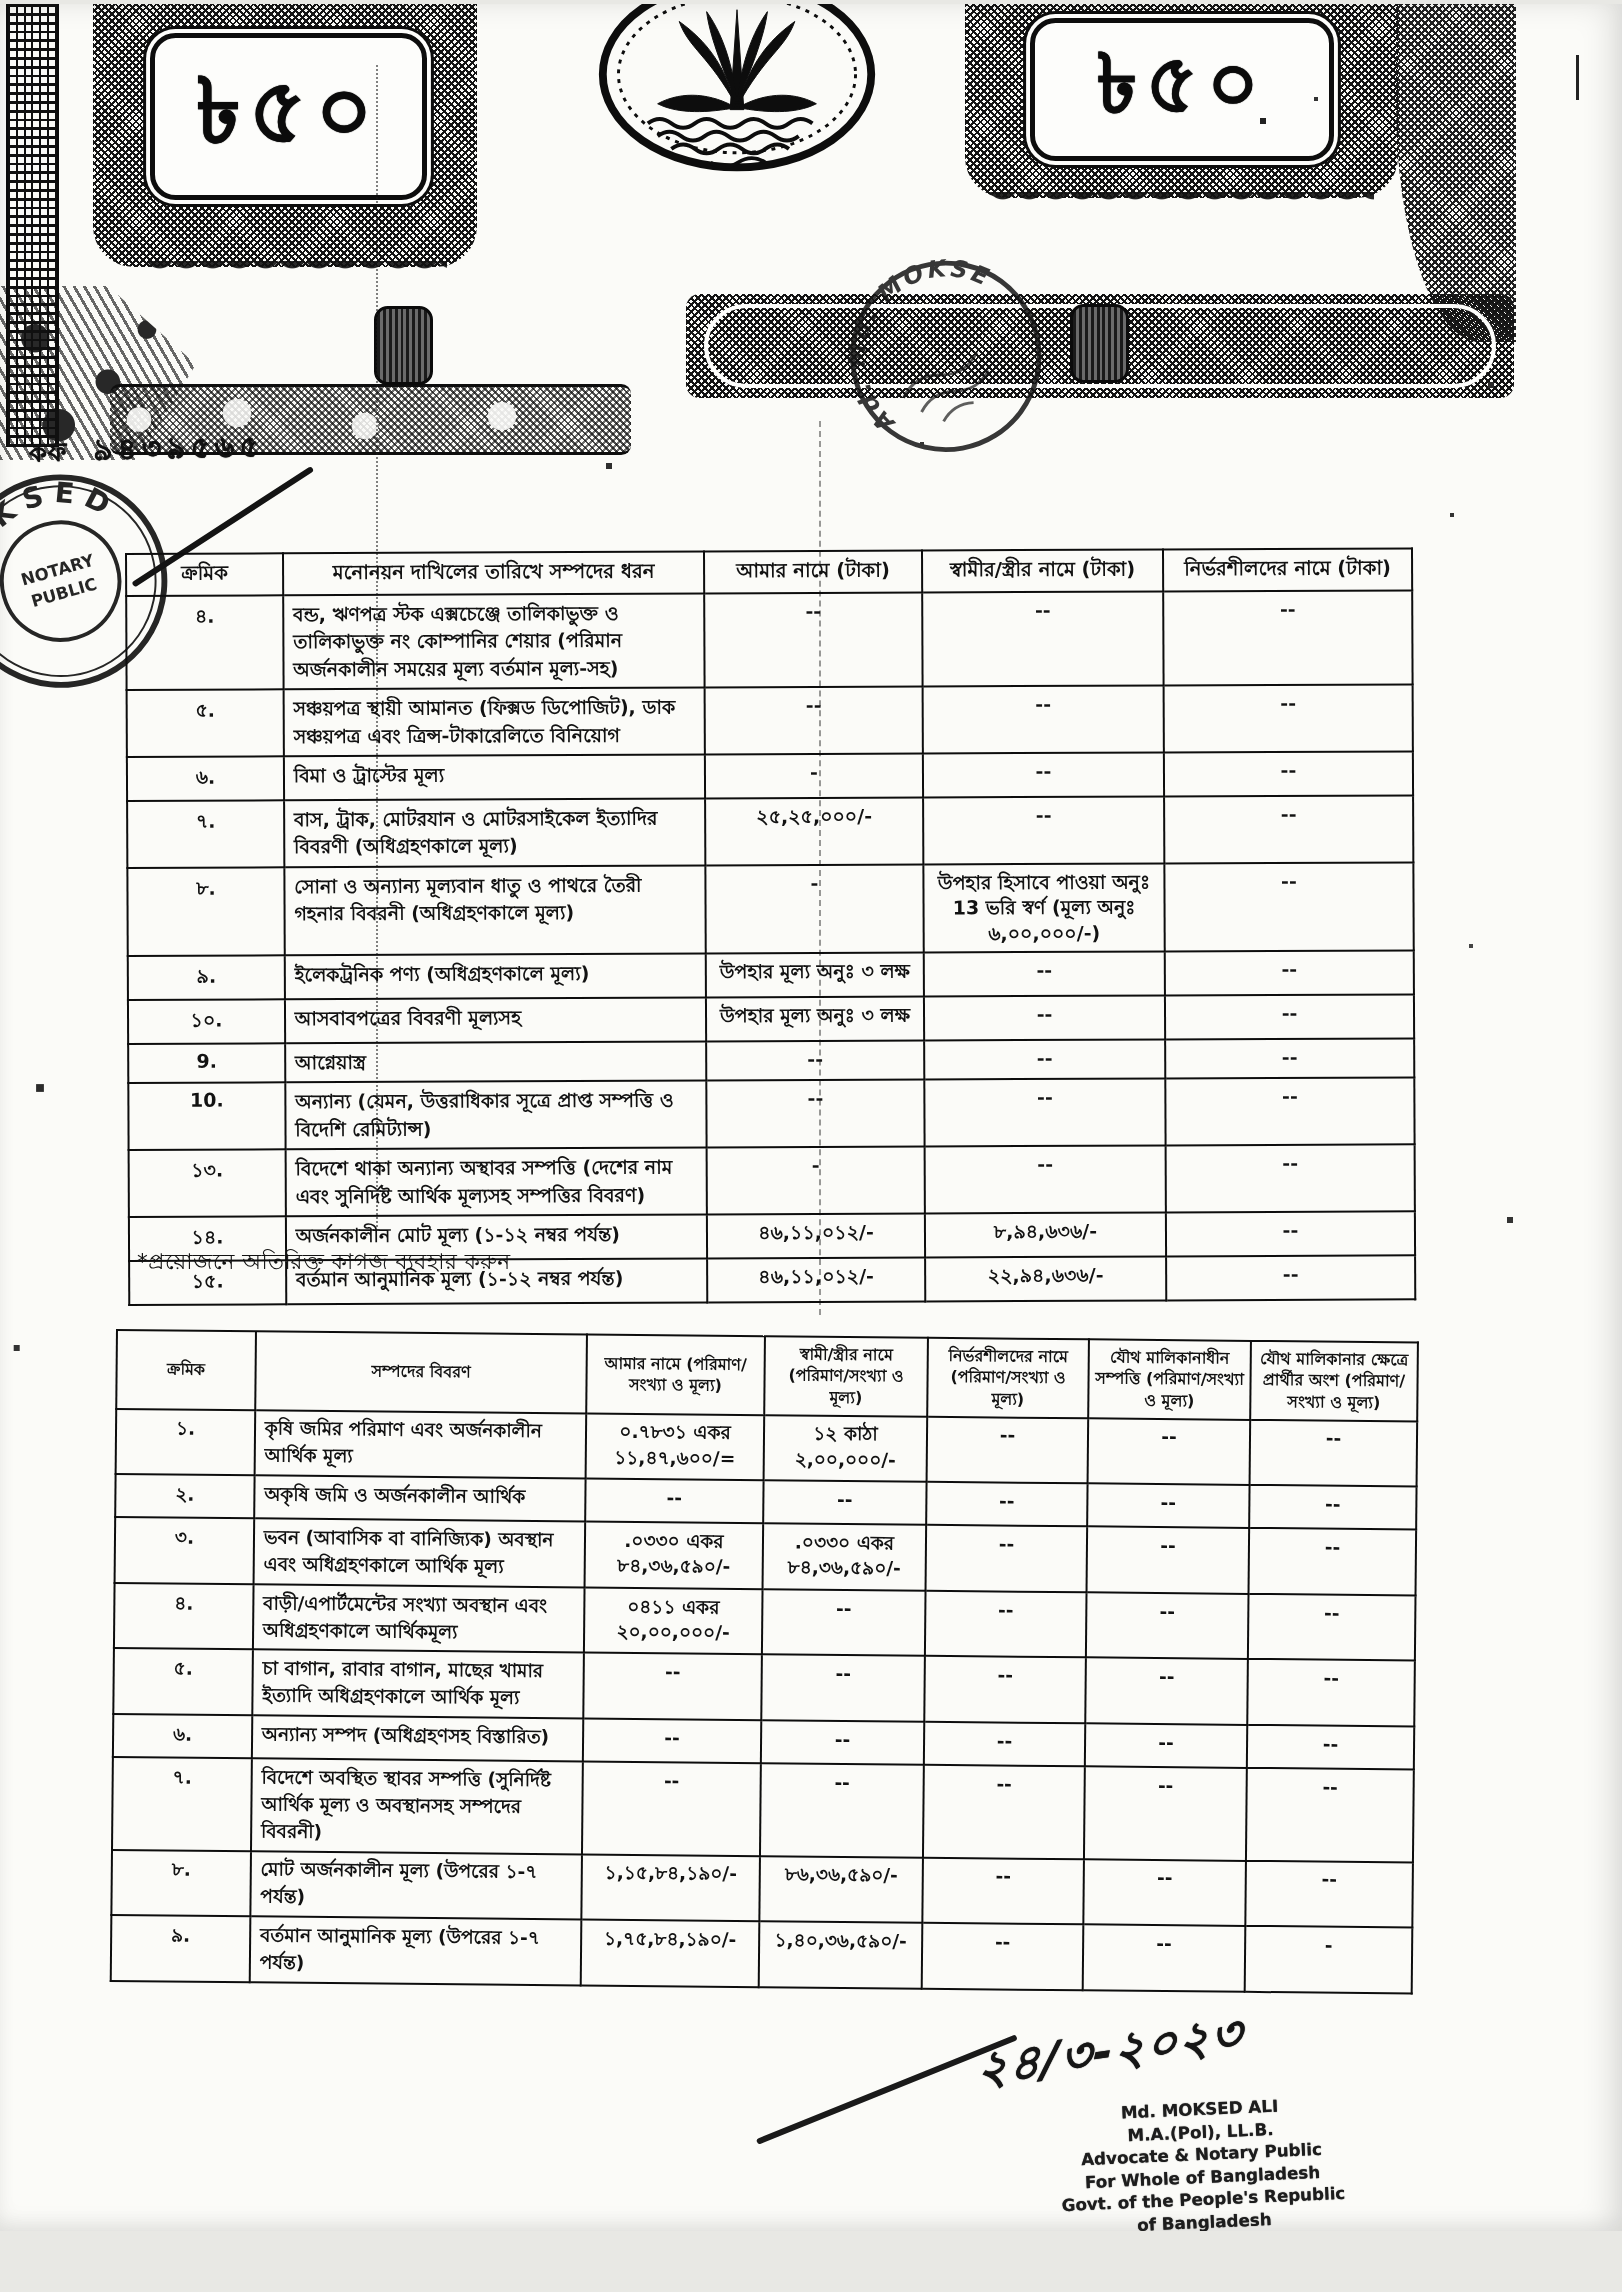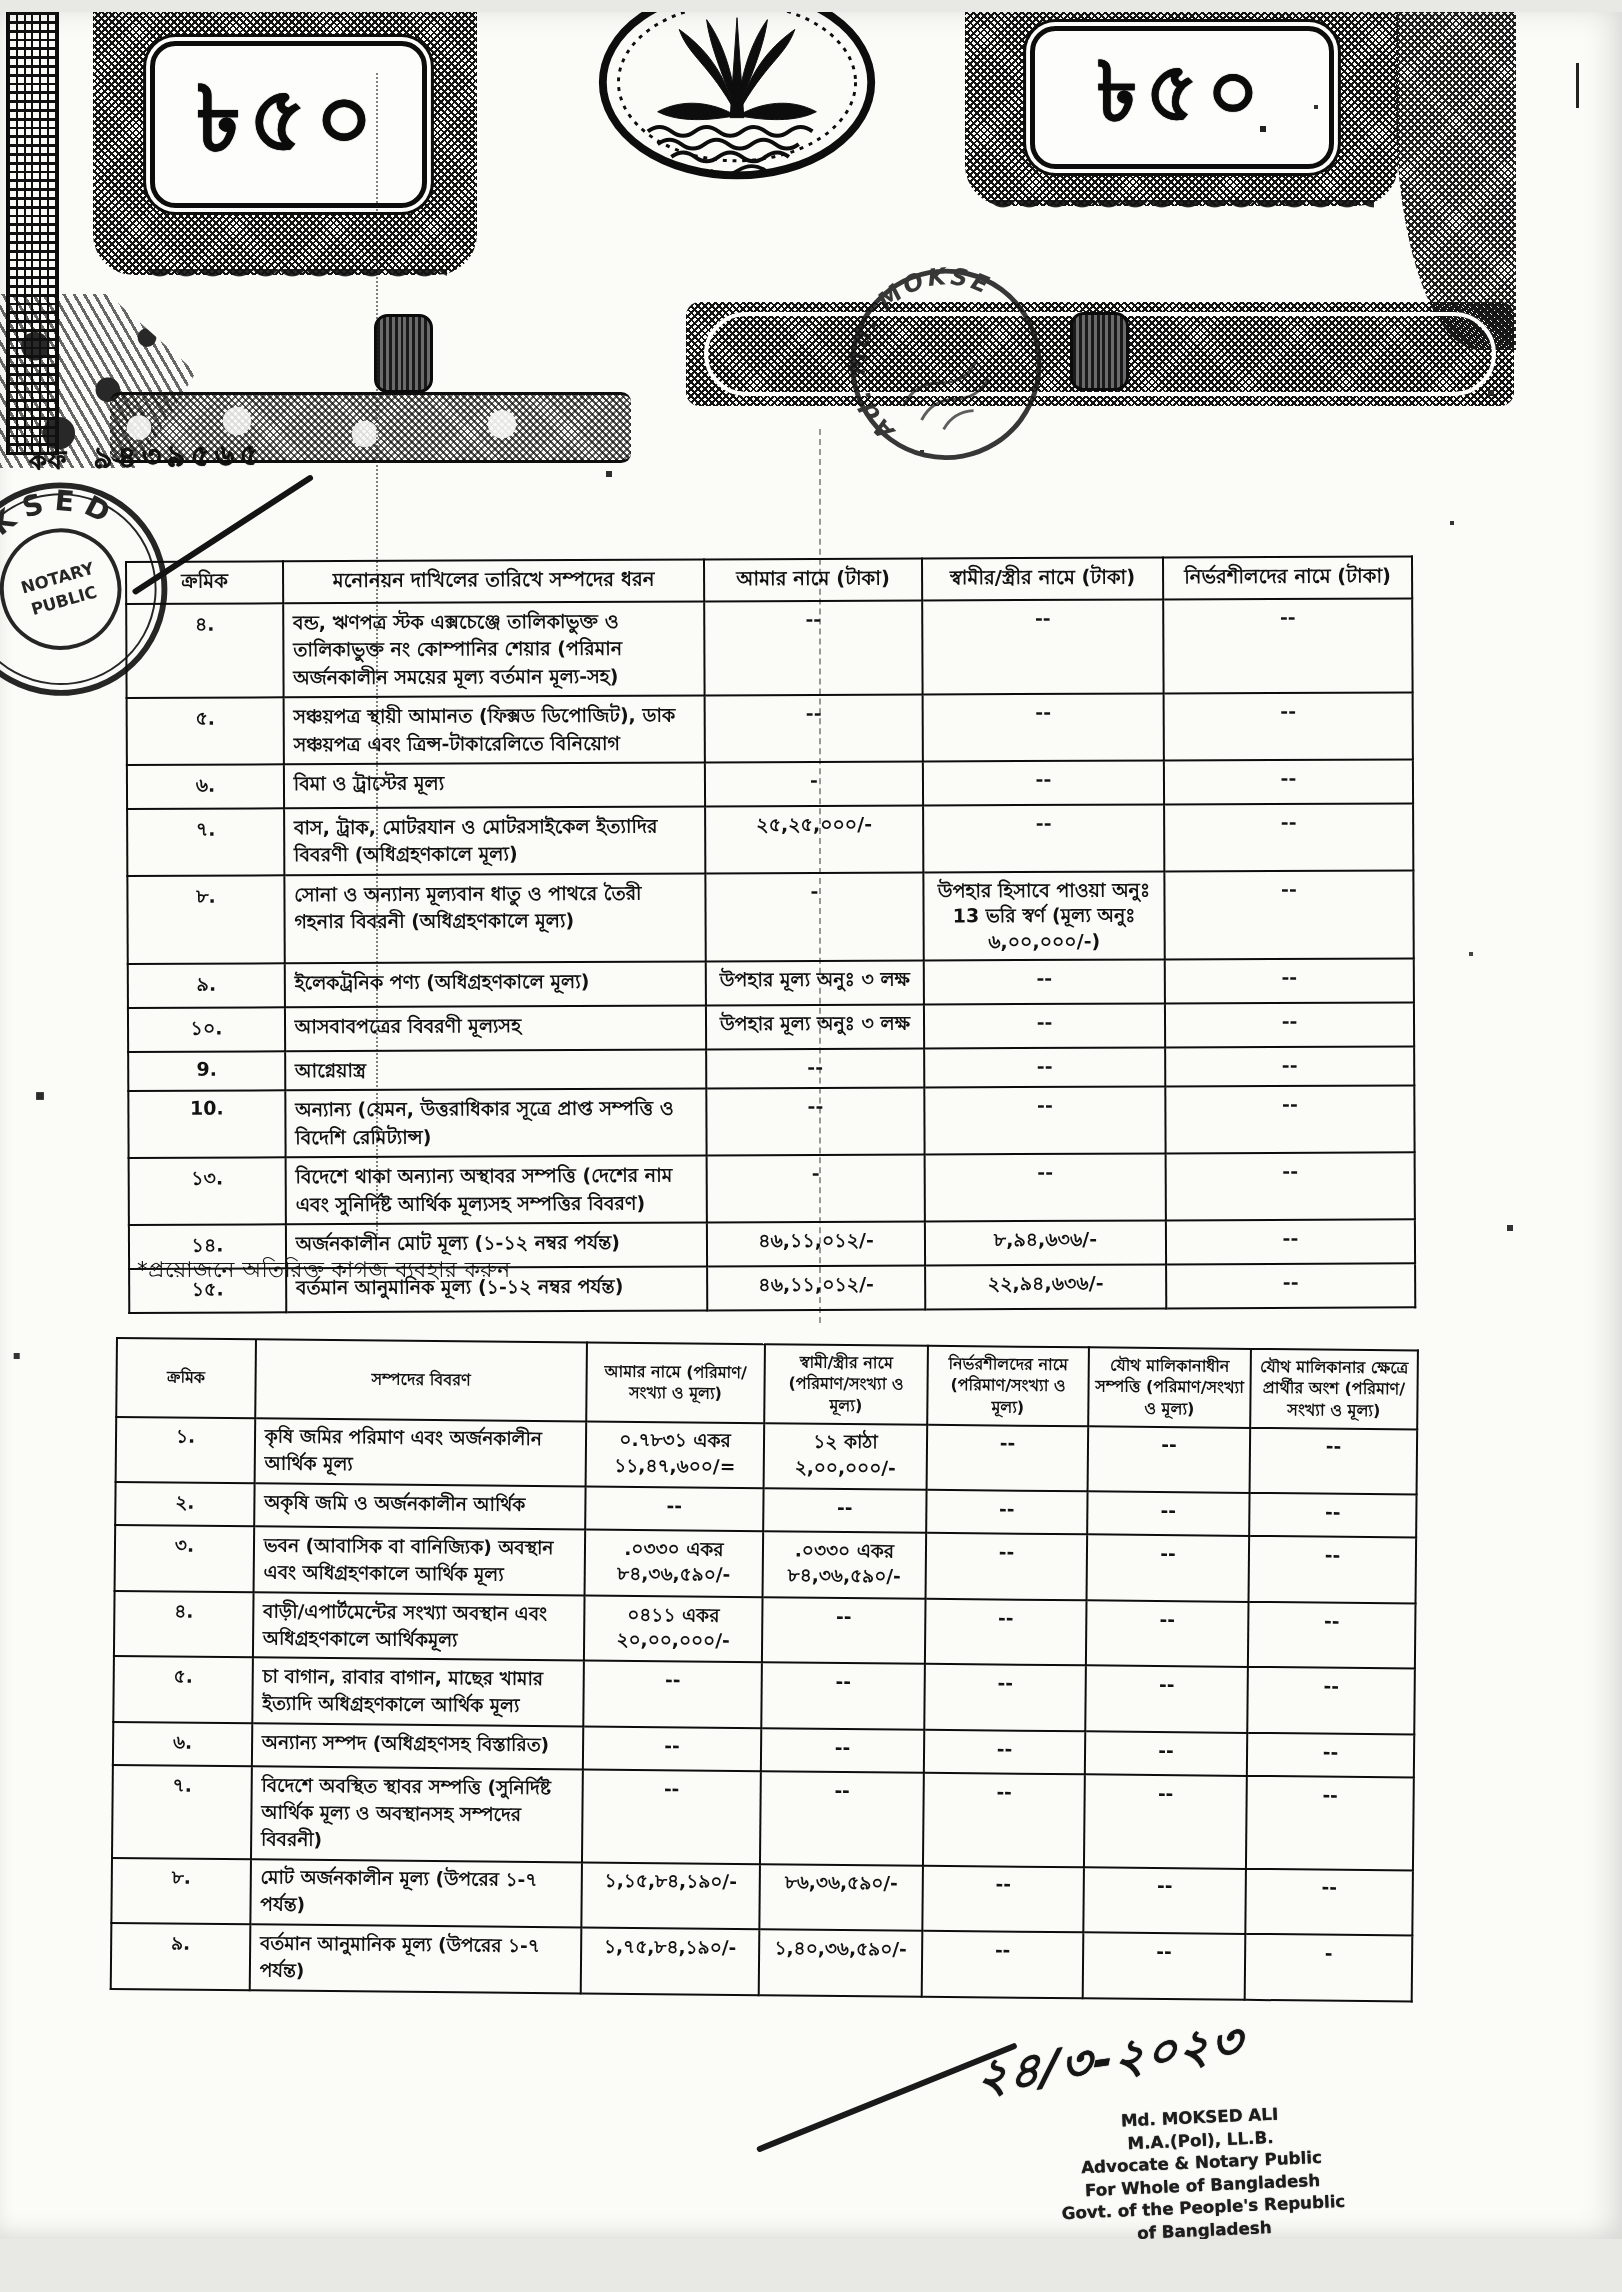--- a/index.html
+++ b/index.html
@@ -1,16 +1,16 @@
 <!DOCTYPE html>
 <html><head>
 <meta charset="utf-8">
 <style>
   html,body{margin:0;padding:0;background:#e8e8e4;}
-  .page{position:relative;width:1622px;height:2227px;margin:12px auto;background:#fbfbf8;
+  .page{position:relative;width:1622px;height:2227px;margin:4px auto;background:#fbfbf8;
         overflow:hidden;font-family:"DejaVu Sans",sans-serif;color:#121212;
         box-shadow:inset -13.7px 0 29px rgba(0,0,0,.10), inset 0 -7.8px 17.6px rgba(0,0,0,.05);}
   .abs{position:absolute;}
 
   
   .hatch{background:
       repeating-linear-gradient(45deg,#141414 0 2px,transparent 2px 4.9px),
       repeating-linear-gradient(-45deg,#141414 0 2px,transparent 2px 4.9px);}
   .border-strip{left:5.9px;top:0;width:49px;height:443px;
       background:

